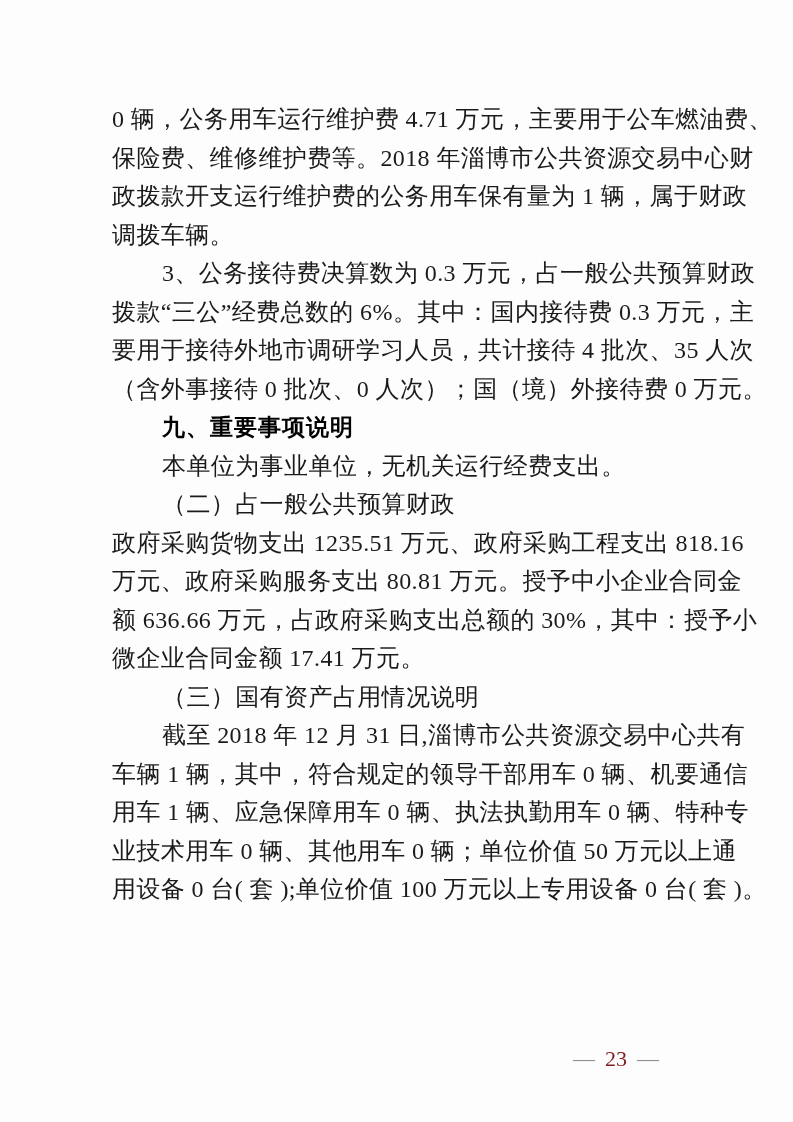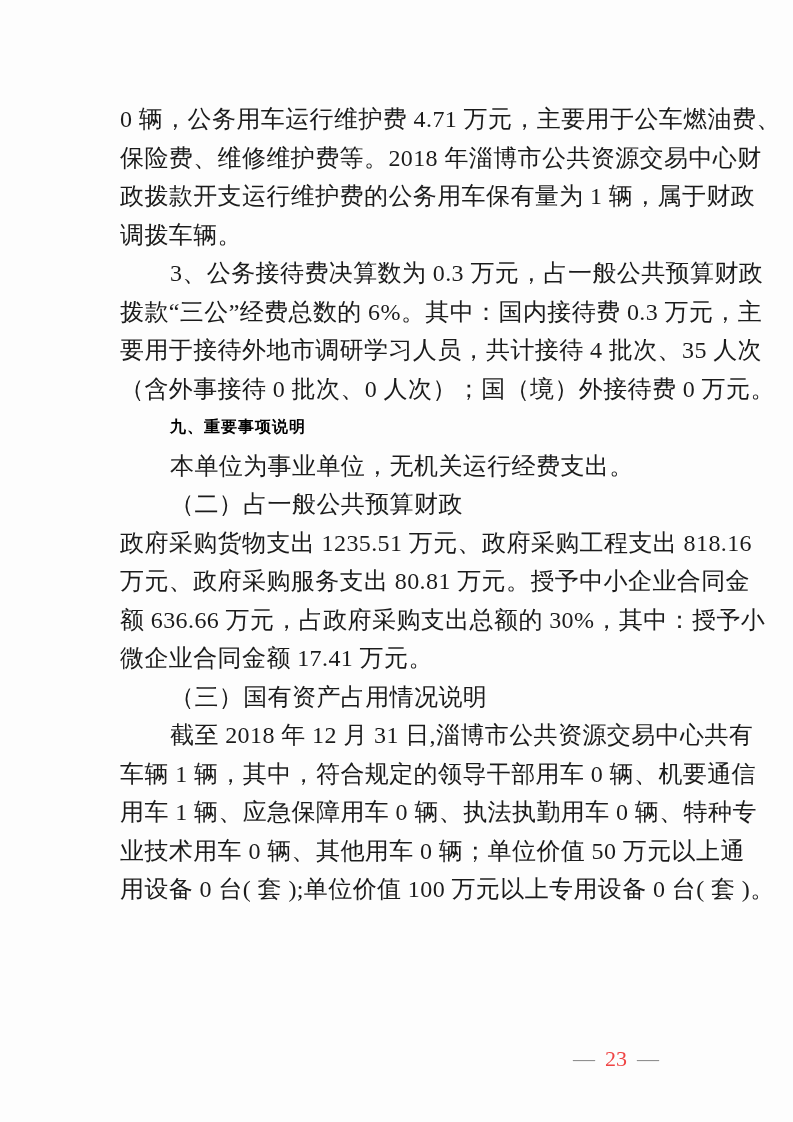--- a/index.html
+++ b/index.html
@@ -12,58 +12,58 @@
     width: 793px;
     height: 1122px;
     margin: 0 auto;
     background: #fdfdfd;
     overflow: hidden;
     font-family: "Liberation Serif", "DejaVu Serif", serif;
     color: #1b1b1b;
   }
   .textblock {
     position: absolute;
-    left: 120px;
+    left: 112px;
     top: 100px;
     width: 574px;
   }
   .line {
     height: 38.5px;
     line-height: 38.5px;
     font-size: 24px;
     white-space: nowrap;
     letter-spacing: 0.4px;
   }
   .indent {
     padding-left: 50px;
   }
   .heading {
     font-family: "Liberation Sans", "DejaVu Sans", sans-serif;
     font-weight: bold;
-    font-size: 16px;
+    font-size: 23px;
     color: #000;
     letter-spacing: 1px;
   }
   .footer {
     position: absolute;
     top: 1044px;
     left: 573px;
     width: 120px;
     font-size: 22px;
     line-height: 30px;
     text-align: left;
     white-space: nowrap;
     color: #222;
   }
   .footer .dash {
     color: #8a8a8a;
     letter-spacing: 0;
   }
   .footer .num {
-    color: #ef4444;
+    color: #7f1d1d;
     padding: 0 10px;
   }
 </style>
 </head>
 <body>
 
 <div class="page">
 
   <div class="textblock">
 

